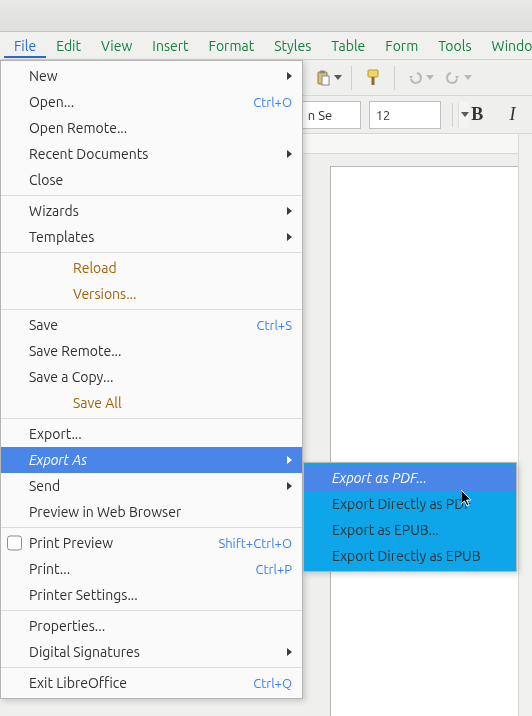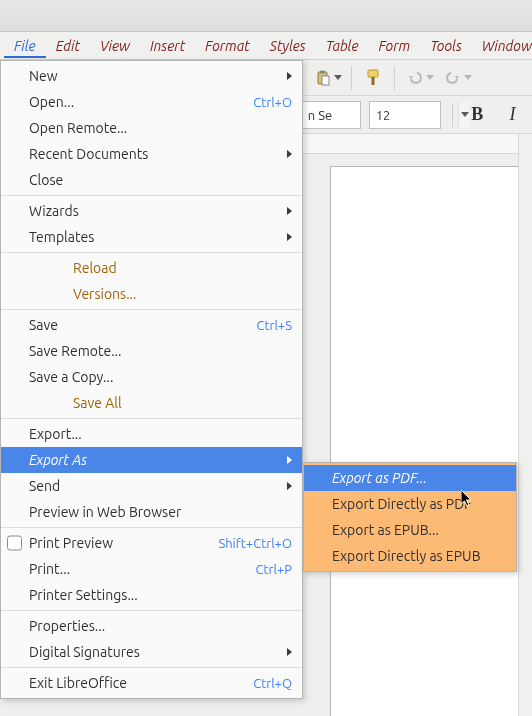--- a/index.html
+++ b/index.html
@@ -22,26 +22,25 @@
     background: linear-gradient(#e8e8e7, #dededc);
     border-bottom: 1px solid #c5c5c3;
   }
   .menubar {
     height: 28px;
     background: #f0f0ef;
     display: flex;
     align-items: center;
     padding: 0 4px;
     border-bottom: 1px solid #d0d0cf;
-    font-style: italic;
   }
   .menubar .menu-item {
     padding: 4px 10px;
     font-size: 14px;
-    color: #7f1d1d;
+    color: #15803d;
     cursor: default;
   }
   .menubar .menu-item.active {
     color: #2b6bd4;
     border-bottom: 2px solid #2b6bd4;
     padding-bottom: 2px;
   }
   .toolbar-row {
     height: 36px;
     background: #efefee;
@@ -202,21 +201,21 @@
     border: 1px solid #8d8d8c;
     border-radius: 3px;
     background: #fff;
   }
 
   .submenu {
     position: absolute;
     top: 516px;
     left: 303px;
     width: 214px;
-    background: #fdba74;
+    background: #0ea5e9;
     border: 1px solid #b5b5b4;
     box-shadow: 2px 2px 6px rgba(0,0,0,0.18);
     z-index: 60;
     padding: 2px 0;
   }
 
   .cursor {
     position: absolute;
     z-index: 100;
     pointer-events: none;

